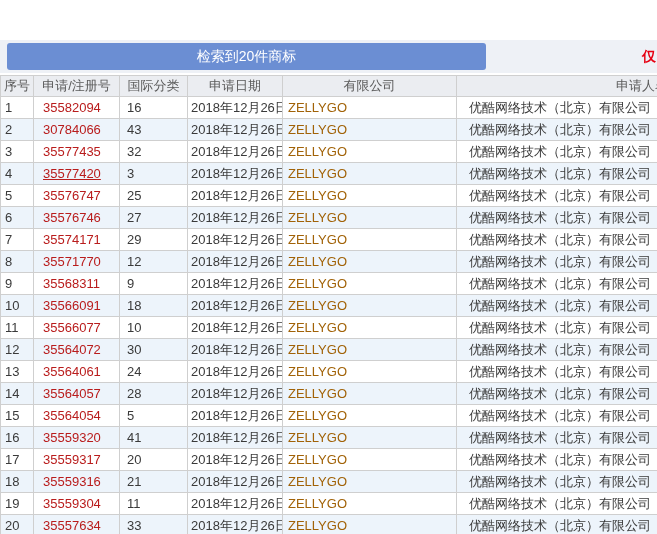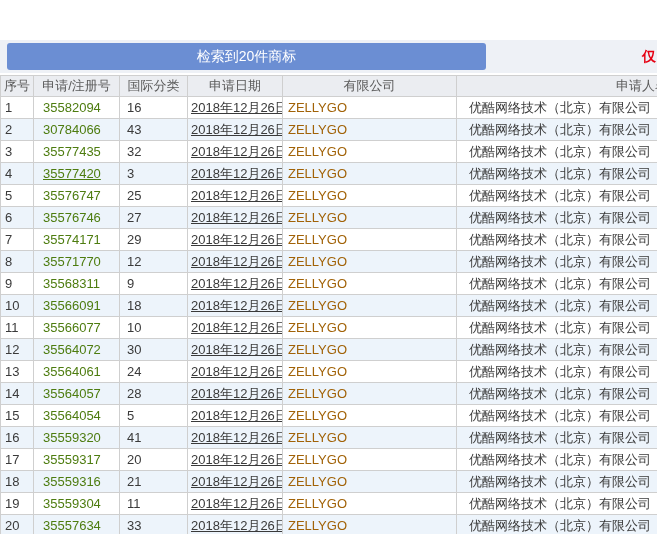--- a/index.html
+++ b/index.html
@@ -25,24 +25,24 @@
   th, td { border: 1px solid #cfcfcf; font-weight: normal; overflow: hidden; white-space: nowrap; }
   thead th {
     background: #ebedf1; color: #5a5a5a; font-size: 13px;
     height: 21px; text-align: center; padding: 0 2px;
   }
   tbody td { height: 22px; font-size: 13px; color: #3a3a3a; background: #ffffff; }
   tbody tr:nth-child(even) td { background: #edf4fb; }
   td:nth-child(1) { padding-left: 4px; }
   td:nth-child(2) { padding-left: 9px; }
   td:nth-child(3) { padding-left: 7px; }
-  td:nth-child(4) { padding-left: 3px; text-decoration: underline; }
+  td:nth-child(4) { padding-left: 3px; }
   td:nth-child(5) { padding-left: 5px; }
   td:nth-child(6) { padding-left: 12px; }
-  a.reg-link { color: #4d7c0f; text-decoration: none; cursor: pointer; }
+  a.reg-link { color: #b91c1c; text-decoration: none; cursor: pointer; }
   a.reg-link.underlined { text-decoration: underline; }
   td.tm-cell { color: #a16207; }
 
   
   .footer { margin-top: 11px; padding-left: 4px; font-size: 13px; font-weight: bold; color: #333333; font-style: italic; }
   .footer .blue { color: #2e93d0; }
   .footer .sep { color: #6fb4dd; padding: 0 3px; }
 </style>
 </head>
 <body>

